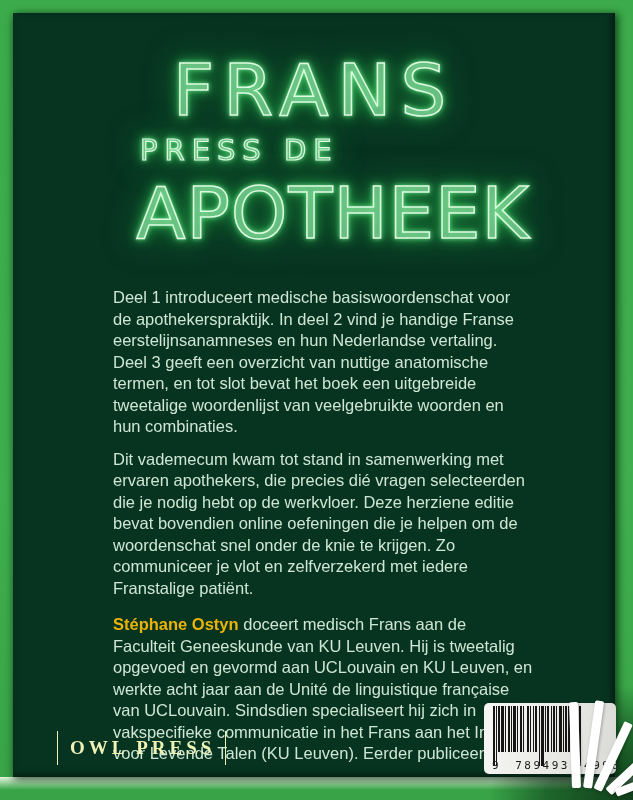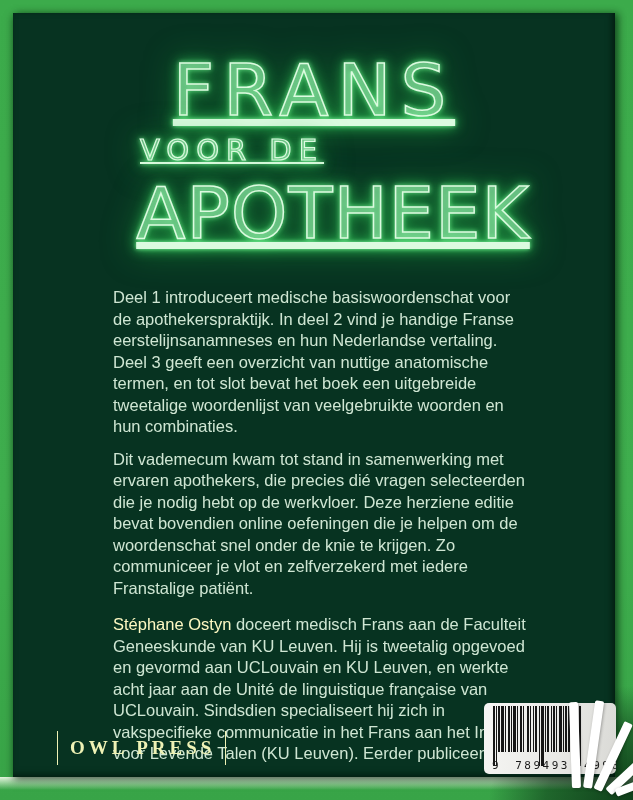--- a/index.html
+++ b/index.html
@@ -29,38 +29,37 @@
   
   .neon {
     position:absolute; left:0; width:100%; text-align:center;
     font-family:"DejaVu Sans", sans-serif;
     color: rgba(225,255,230,0.25);
     -webkit-text-stroke: 1.5px #dcfbe0;
     filter: drop-shadow(0 0 2px rgba(130,255,160,0.95))
             drop-shadow(0 0 6px rgba(55,215,95,0.85))
             drop-shadow(0 0 15px rgba(28,160,60,0.6));
     white-space:nowrap;
-    text-decoration:underline;
   }
   .neon.big { font-size:72px; line-height:78px; letter-spacing:9px; font-weight:normal; }
   #title-frans    { top:38px; }
   #title-voor-de  {
     top:121px; left:127px; width:auto; text-align:left;
     font-size:29px; line-height:32px; letter-spacing:7px;
     -webkit-text-stroke: 1.2px #dcfbe0;
   }
   #title-apotheek { top:161px; letter-spacing:1px;padding-left:19px; }
   
   .body-copy {
     position:absolute; left:100px; top:274px; width:420px;
     color:#cfe6d3; font-size:16.5px; line-height:21.5px;
   }
   .body-copy p { margin:0 0 11px 0; }
   .body-copy p.author { margin-top:15px; }
-  .body-copy strong { color:#fef9c3; font-weight:normal; }
+  .body-copy strong { color:#eab308; font-weight:bold; }
   
   .publisher { position:absolute; left:28px; top:718px;padding-left:16px; }
   .pub-text {
     display:inline-block;
     font-family:"Liberation Serif", serif; font-weight:bold;
     font-size:19px; letter-spacing:4px; color:#eef2b5;
     border-left:1.5px solid #eef2b5; border-right:1.5px solid #eef2b5;
     padding:7px 10px 8px 12px; line-height:19px;
   }
   
@@ -94,21 +93,21 @@
 <body>
 
 <div class="scene">
 
   <div class="shine"></div>
   <div class="vignette"></div>
 
   <div class="cover">
 
     <div class="neon big" id="title-frans">FRANS</div>
-    <div class="neon" id="title-voor-de">VOOR DE</div>
+    <div class="neon" id="title-voor-de">PRESS DE</div>
     <div class="neon big" id="title-apotheek">APOTHEEK</div>
 
     <div class="body-copy">
       <p>Deel 1 introduceert medische basiswoordenschat voor de apothekerspraktijk. In deel 2 vind je handige Franse eerstelijnsanamneses en hun Nederlandse vertaling. Deel 3 geeft een overzicht van nuttige anatomische termen, en tot slot bevat het boek een uitgebreide tweetalige woordenlijst van veelgebruikte woorden en hun combinaties.</p>
       <p>Dit vademecum kwam tot stand in samenwerking met ervaren apothekers, die precies dié vragen selecteerden die je nodig hebt op de werkvloer. Deze herziene editie bevat bovendien online oefeningen die je helpen om de woordenschat snel onder de knie te krijgen. Zo communiceer je vlot en zelfverzekerd met iedere Franstalige patiënt.</p>
       <p class="author"><strong>Stéphane Ostyn</strong><span> doceert medisch Frans aan de Faculteit Geneeskunde van KU Leuven. Hij is tweetalig opgevoed en gevormd aan UCLouvain en KU Leuven, en werkte acht jaar aan de Unité de linguistique française van UCLouvain. Sindsdien specialiseert hij zich in vakspecifieke communicatie in het Frans aan het Instituut voor Levende Talen (KU Leuven). Eerder publiceerde hij </span></p>
     </div>
 
     <div class="publisher">
       <span class="pub-text">OWL PRESS</span>

